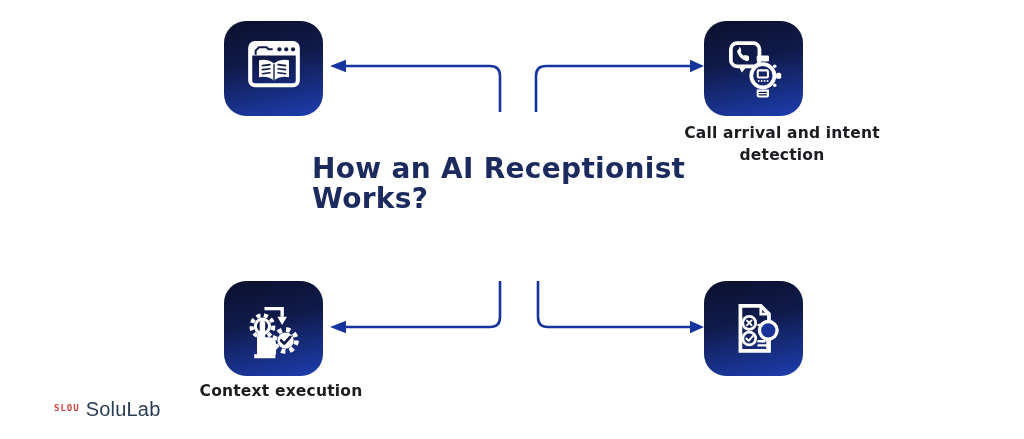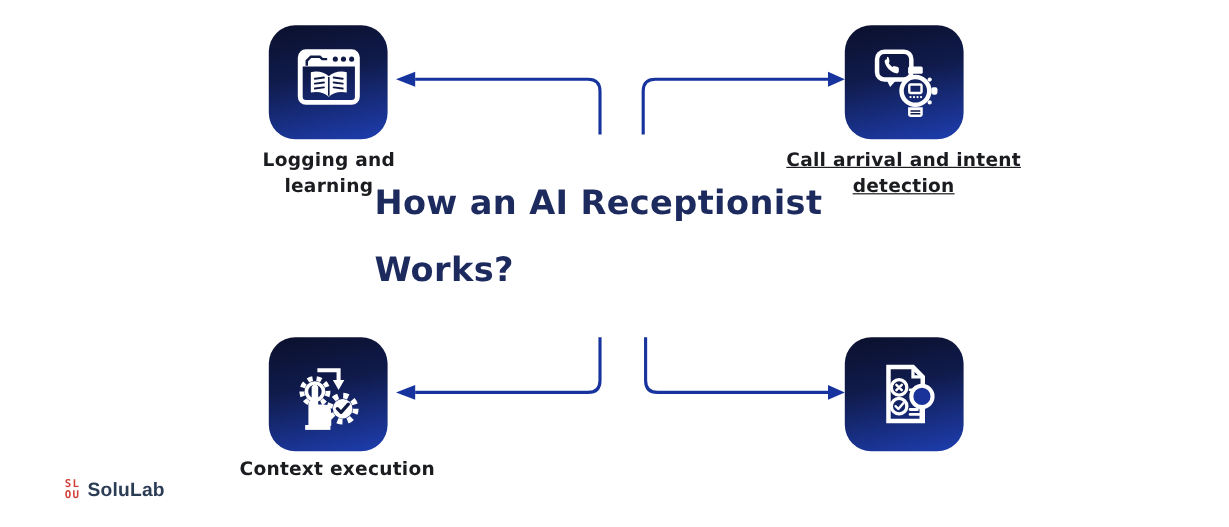--- a/index.html
+++ b/index.html
@@ -12,45 +12,45 @@
     background:linear-gradient(168deg,#0b102c 0%,#101b4c 42%,#1e3eb0 100%);
     display:flex;align-items:center;justify-content:center;
   }
   .node svg{width:68px;height:68px;display:block;}
   .node-label{
     position:absolute;text-align:center;
     font-weight:700;font-size:15.5px;line-height:1.42;letter-spacing:.2px;
     color:#1b1c20;
   }
   .lbl-tl{left:204px;top:122px;width:140px;}
-  .lbl-tr{left:643px;top:122px;width:220px;text-decoration:underline;}
+  .lbl-tr{left:672px;top:122px;width:220px;}
   .lbl-bl{left:181px;top:380px;width:200px;}
   .lbl-br{left:653px;top:380px;width:200px;}
   .pos-tl{left:224px;top:21px;}
   .pos-tr{left:704px;top:21px;}
   .pos-bl{left:224px;top:281px;}
   .pos-br{left:704px;top:281px;}
   .title{
     position:absolute;left:312px;top:154px;width:408px;text-align:left;
     color:#1c2a5e;font-weight:700;font-size:28px;line-height:30px;letter-spacing:.3px;
   }
-  .title .l2{display:block;margin-top:26px;}
+  .title .l2{display:block;}
   .arrows{position:absolute;left:0;top:0;}
   .logo{
     position:absolute;left:54px;top:394px;height:30px;
     display:flex;align-items:center;gap:6px;
   }
   .logo-mark{
-    display:flex;flex-direction:column;justify-content:center;
+    display:flex;justify-content:center;
     font-family:"DejaVu Sans Mono",monospace;font-weight:700;font-size:9px;
     line-height:9.5px;letter-spacing:1px;color:#d0433c;
   }
   .logo-text{
     font-family:"Liberation Sans","DejaVu Sans",sans-serif;
-    font-size:16px;font-weight:700;color:#2b3c55;letter-spacing:.2px;
+    font-size:20px;font-weight:400;color:#2b3c55;letter-spacing:.2px;
   }
 </style>
 </head>
 <body>
 
 <div class="stage">
 
   <svg class="arrows" width="1024" height="439" viewBox="0 0 1024 439">
     <g stroke="#16339e" stroke-width="2.6" fill="none">
       <path d="M500,112 V76 Q500,66 490,66 H346"></path>
@@ -84,21 +84,20 @@
       <g stroke="#101b45" stroke-width="2.4" stroke-linecap="round">
         <path d="M33,45 l11,-1.4"></path>
           <path d="M33,51 l11,-1.4"></path>
           <path d="M33,57 l11,-1.4"></path>
         <path d="M67,45 l-11,-1.4"></path>
           <path d="M67,51 l-11,-1.4"></path>
           <path d="M67,57 l-11,-1.4"></path>
       </g>
     </svg>
   </div>
-  <div class="node-label lbl-tl">Logging and learning</div>
 
   <div class="node pos-tr">
     <svg viewBox="0 0 100 100">
       <rect x="16" y="12" width="42" height="34" rx="9" fill="none" stroke="#fff" stroke-width="5.5"></rect>
       <path d="M27,45 l5,10 l9,-10 z" fill="#fff"></path>
       <path d="M28,21 c-1.6,0 -3.1,1.6 -2.7,3.3 c1.4,6.8 7.3,12.7 14.1,14.1 c1.7,0.4 3.3,-1.1 3.3,-2.7 l0,-3.1 c0,-1.2 -0.9,-2.2 -2.1,-2.4 l-3.1,-0.6 c-0.9,-0.2 -1.9,0.2 -2.4,0.9 c-2,-1.1 -3.6,-2.8 -4.8,-4.8 c0.7,-0.5 1.1,-1.5 0.9,-2.4 l-0.6,-3.1 c-0.2,-1.2 -1.2,-2.1 -2.4,-2.1 z" fill="#fff"></path>
       <rect x="54" y="30" width="18" height="9" rx="2" fill="#fff"></rect>
       <circle cx="63" cy="60" r="17" fill="none" stroke="#fff" stroke-width="5.5"></circle>
       <rect x="55.5" y="52" width="15" height="10.5" rx="1.5" fill="none" stroke="#fff" stroke-width="3"></rect>
       <circle cx="57" cy="67.5" r="1.4" fill="#fff"></circle>

